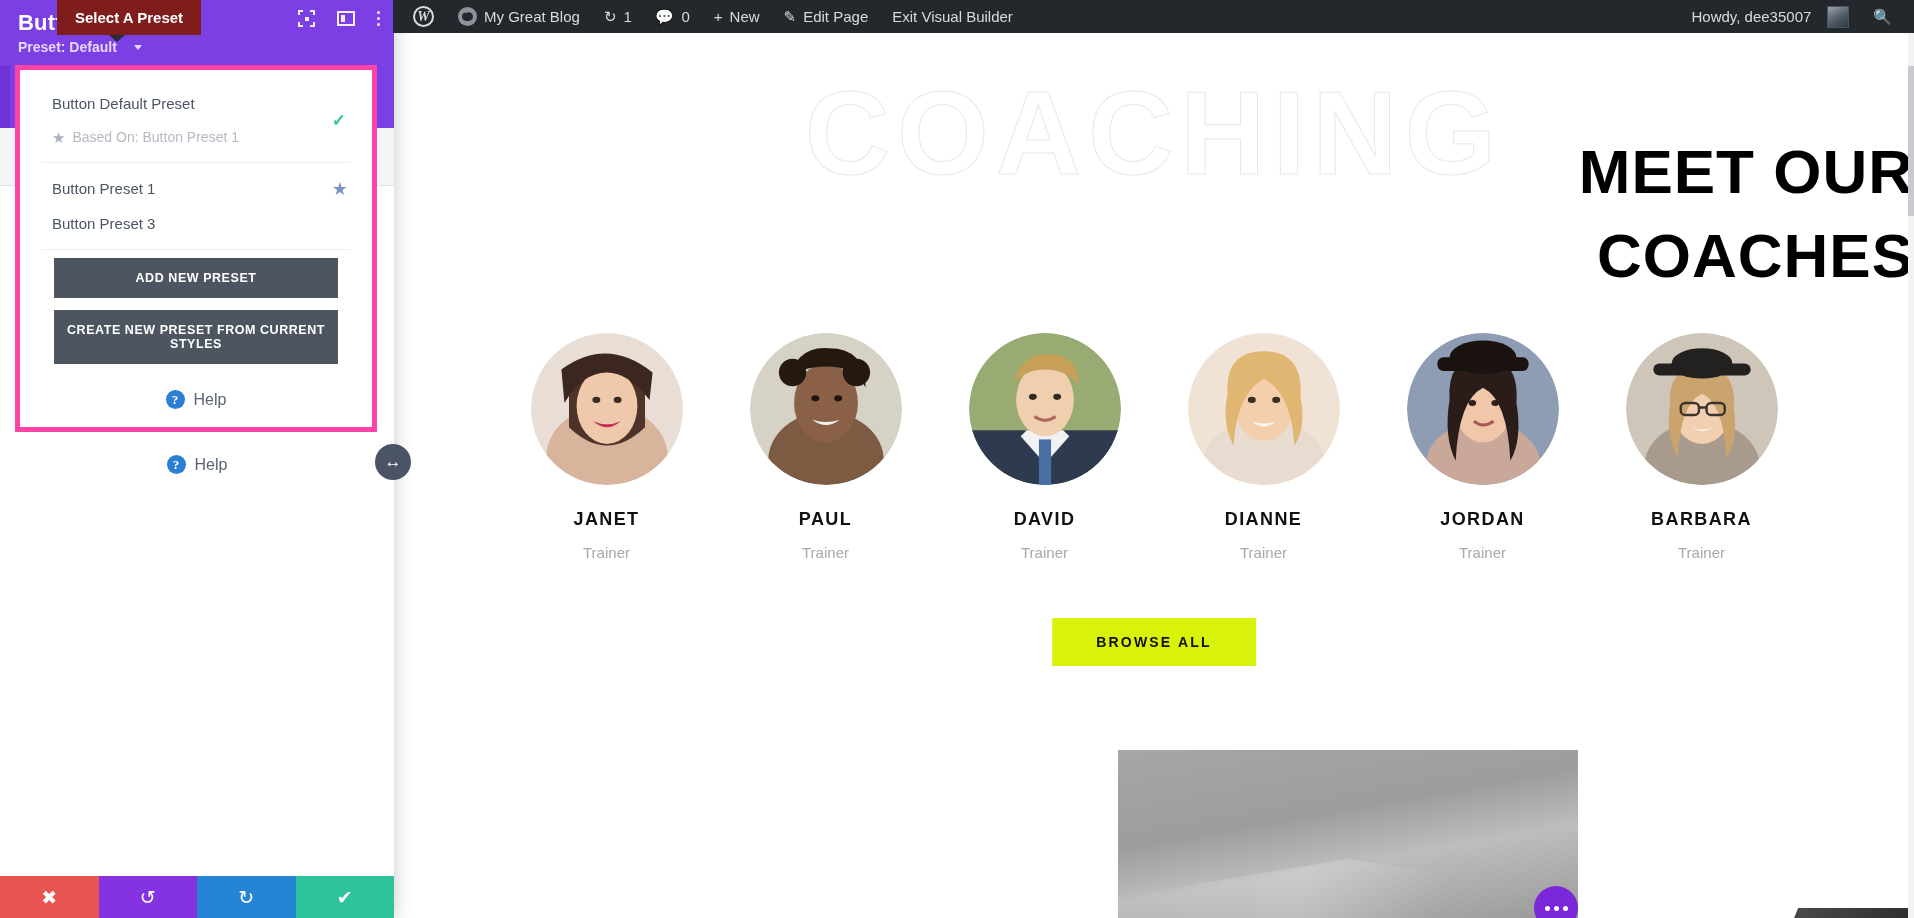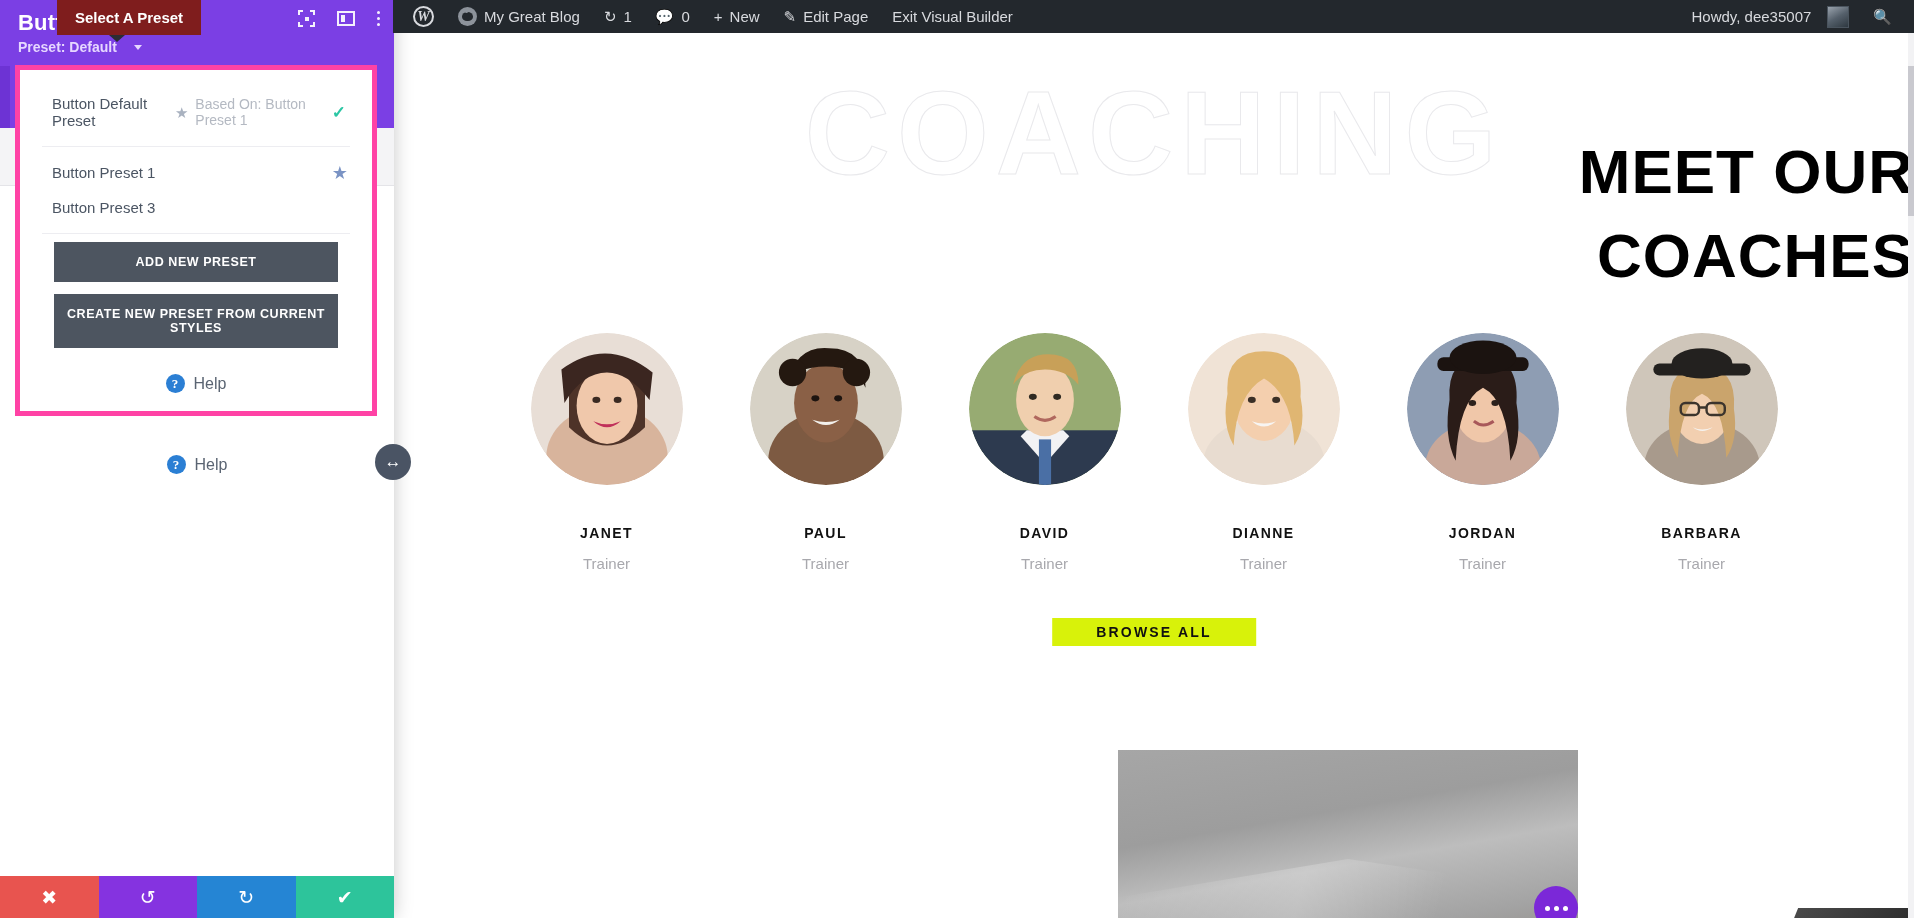--- a/index.html
+++ b/index.html
@@ -141,21 +141,21 @@
   
   .preset-dropdown {
     position: absolute; left: 15px; top: 65px;
     width: 362px; background: #ffffff;
     border: 5px solid #ff42a5;
     z-index: 55;
   }
   .pd-inner { background:#fff; padding: 16px 0 10px 0; }
   .pd-row {
     padding: 9px 36px 9px 32px; position: relative;
-    display: flex; flex-direction: row; gap: 0;
+    display: flex; flex-direction: column; gap: 17px;
     cursor: pointer;
   }
   .pd-label { font-size: 15px; color: #4b5563; font-weight: normal; }
   .pd-sub {
     font-size: 14px; color: #b4b9c2;
     display: flex; align-items: center; gap: 7px;
   }
   .pd-star-small { color: #a9b2c0; font-size: 15px; line-height: 1; }
   .pd-check {
     position: absolute; right: 26px; top: 50%; transform: translateY(-50%);
@@ -227,29 +227,29 @@
     position: absolute; left: 120px; top: 300px;
     width: 1280px;
     display: flex; justify-content: space-between;
   }
   .team-card { width: 185px; text-align: center; }
   .team-photo {
     width: 152px; height: 152px; border-radius: 50%;
     margin: 0 auto; overflow: hidden; position: relative;
   }
   .team-name {
-    margin-top: 40px; font-size: 14px; font-weight: bold;
+    margin-top: 24px; font-size: 18px; font-weight: bold;
     letter-spacing: 1.4px; color: #111111;
   }
   .team-role { margin-top: 14px; font-size: 15px; color: #a8a8ad; }
 
   .browse-btn {
     position: absolute; left: 50%; transform: translateX(-50%);
     top: 585px; background: #d8f20a; color: #111111;
-    padding: 6px 44px; font-size: 14px; font-weight: bold;
+    padding: 16px 44px; font-size: 14px; font-weight: bold;
     letter-spacing: 2.2px; border: 0; cursor: pointer;
   }
 
   .hero-image {
     position: absolute; left: 724px; top: 717px;
     width: 460px; height: 201px;
     background: linear-gradient(170deg,#a6a6a6 0%, #9d9d9d 35%, #bdbdbd 55%, #a3a3a3 80%, #8f8a84 100%);
   }
   .hero-image::before {
     content:""; position:absolute; left:0; bottom:22px;

